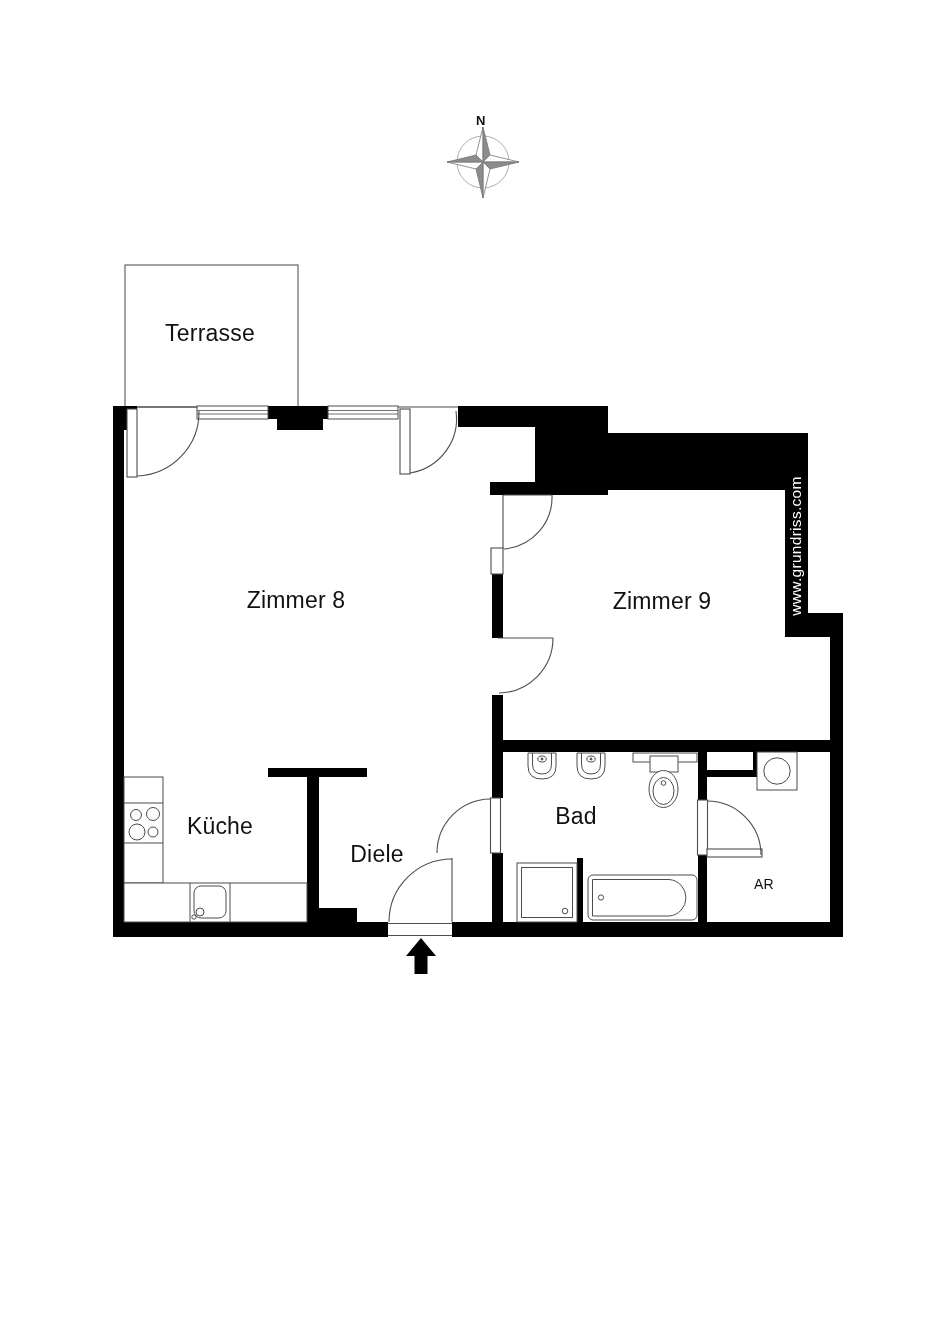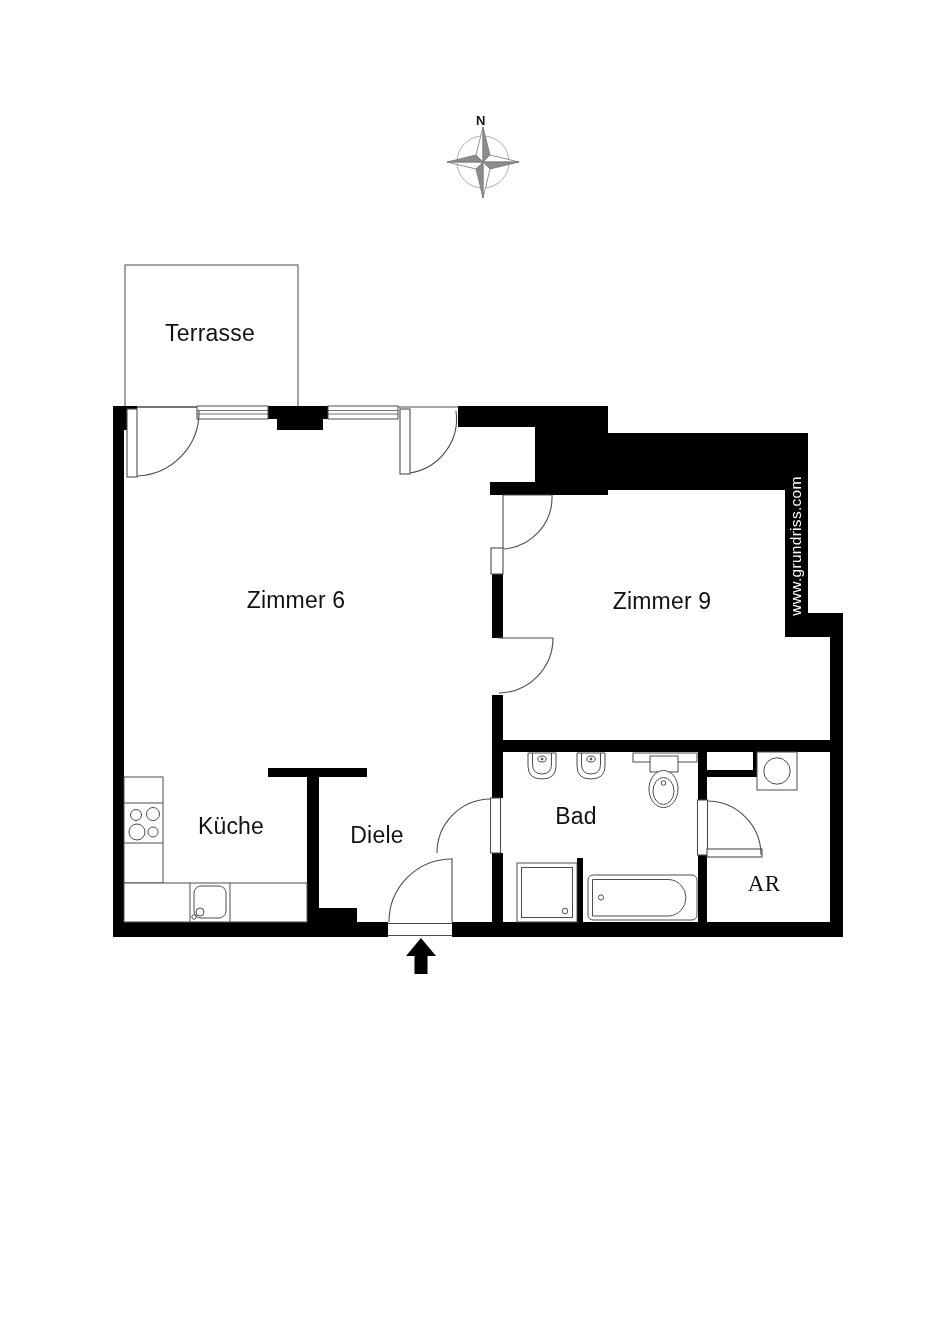--- a/index.html
+++ b/index.html
@@ -5,21 +5,21 @@
   html,body{margin:0;padding:0;background:#ffffff;}
   .plan{
     position:relative;width:940px;height:1333px;background:#ffffff;
     font-family:"Liberation Sans", sans-serif;overflow:hidden;
   }
   .plan svg{position:absolute;left:0;top:0;}
   .label{
     position:absolute;transform:translate(-50%,-50%);
     font-size:23px;color:#111;white-space:nowrap;letter-spacing:.2px;
   }
-  .label.small{font-size:23px;font-family:Liberation Serif, serif;}
+  .label.small{font-size:14px;}
   .label.north{font-size:13px;font-weight:600;letter-spacing:.5px;}
   .watermark{
     position:absolute;left:711px;top:537px;width:170px;height:18px;
     transform:rotate(-90deg);transform-origin:center;
     color:#fff;font-size:15.5px;line-height:18px;text-align:center;
     white-space:nowrap;letter-spacing:.3px;
   }
 </style>
 </head>
 <body>
@@ -187,27 +187,27 @@
 
       <polygon points="447,162 476,169 483,162" fill="#ffffff"></polygon>
       <polygon points="447,162 476,155 483,162" fill="#8c8c8c"></polygon>
     </g>
   </svg>
 
   <div class="label north" style="left:481px;top:120px">N</div>
 
   <div class="label" style="left:210px;top:333px">Terrasse</div>
 
-  <div class="label" style="left:296px;top:600px">Zimmer 6</div>
+  <div class="label" style="left:296px;top:600px">Zimmer 8</div>
 
   <div class="label" style="left:662px;top:601px">Zimmer 9</div>
 
-  <div class="label" style="left:231px;top:826px">Küche</div>
-
-  <div class="label" style="left:377px;top:835px">Diele</div>
+  <div class="label" style="left:220px;top:826px">Küche</div>
+
+  <div class="label" style="left:377px;top:854px">Diele</div>
 
   <div class="label" style="left:576px;top:816px">Bad</div>
 
   <div class="label small" style="left:764px;top:884px">AR</div>
 
   <div class="watermark">www.grundriss.com</div>
 
 </div>
 
 </body></html>

